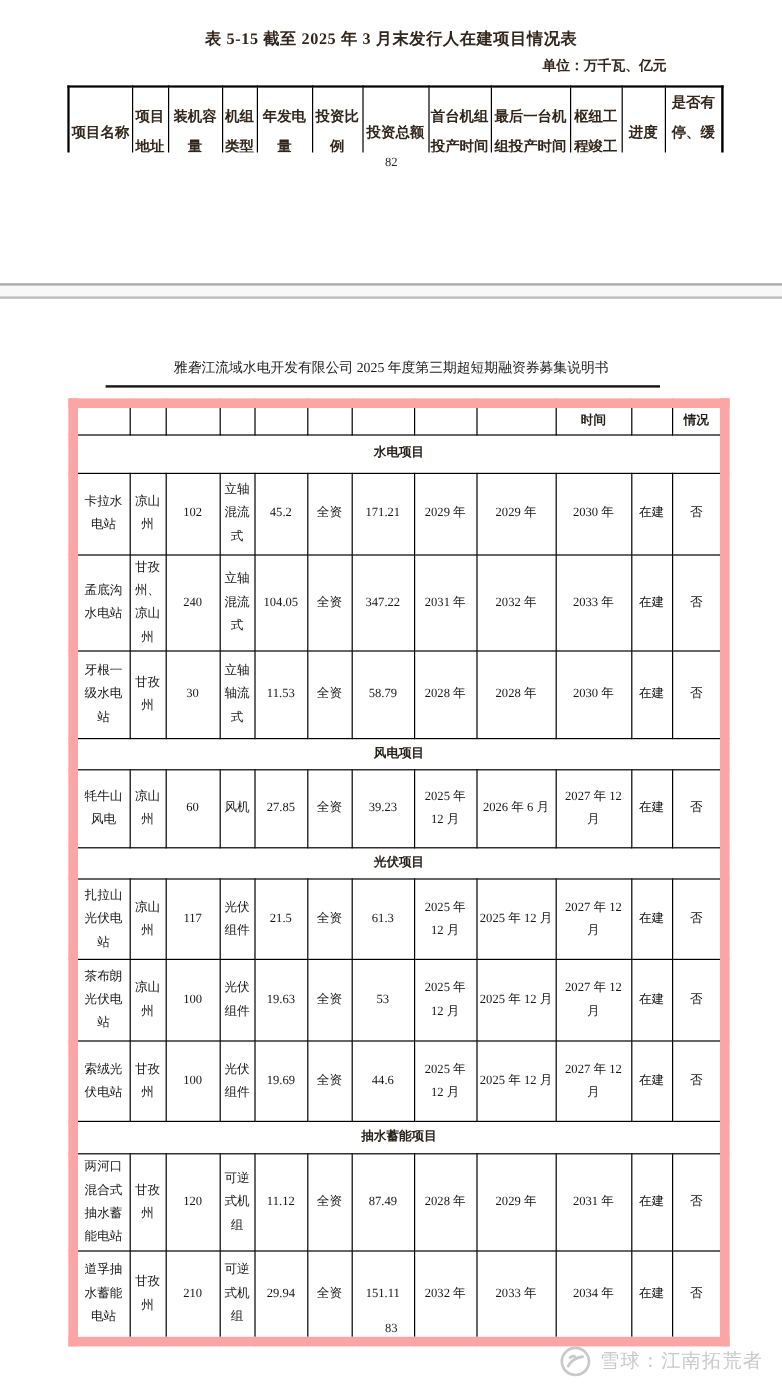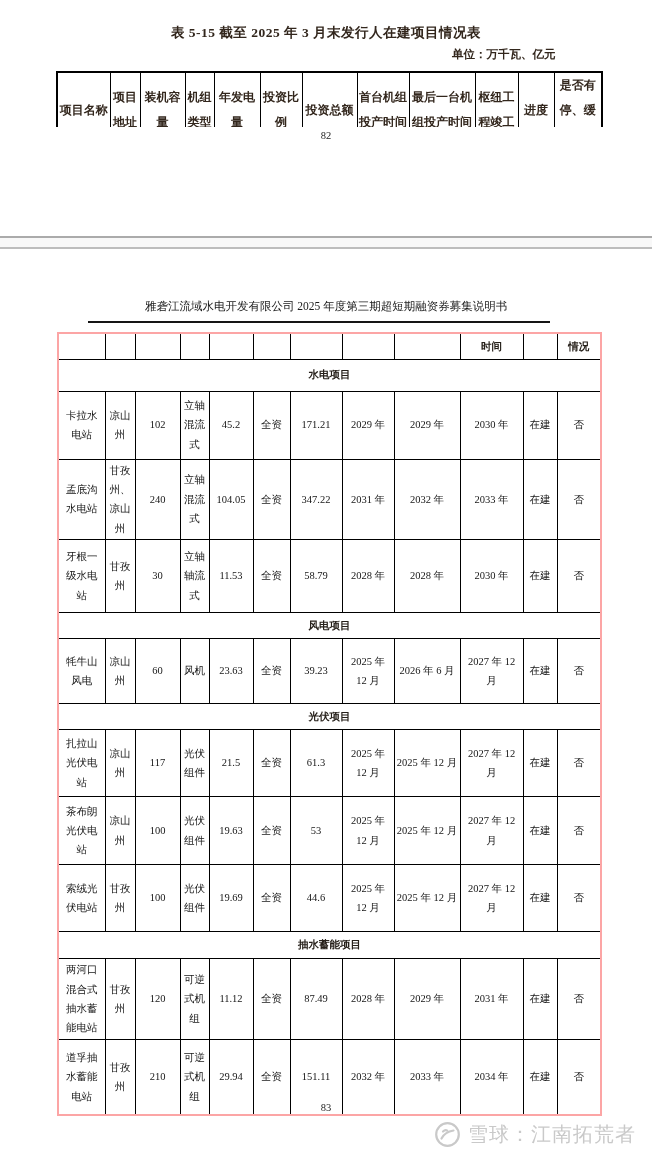--- a/index.html
+++ b/index.html
@@ -34,34 +34,34 @@
     background:#f8f8f8; border-top:2px solid #ababab; border-bottom:2px solid #bdbdbd;
   }
   
   .doc-header2 {
     position:absolute; top:299px; left:0; right:0; text-align:center;
     font-size:11.5px; color:#1a1a1a;
   }
   .header-rule { position:absolute; top:321px; left:88px; width:462px; height:2px; background:#151515; }
   table.t2 {
     position:absolute; left:57px; top:332px;
-    border-collapse:collapse; table-layout:fixed; width:543px; border:2px solid #fca5a5;
+    border-collapse:collapse; table-layout:fixed; width:543px; border:8px solid #fca5a5;
   }
   table.t2 td {
     border:1px solid #000; font-size:10.5px; color:#161616;
     text-align:center; vertical-align:middle; line-height:1.85; padding:1px 2px;
     overflow:hidden;
   }
   table.t2 tr.cont td { font-weight:700; color:#26201a; }
   table.t2 td.section { font-weight:700; color:#26201a; }
   
   .watermark {
     position:absolute; top:1121px; right:16px;
     display:flex; align-items:center; gap:7px;
-    color:#c9c9c9; font-size:20px; letter-spacing:1px;
+    color:#c9c9c9; font-size:16px; letter-spacing:1px;
     font-family:"Liberation Sans","DejaVu Sans",sans-serif;
   }
   .watermark svg { display:block; }
 </style>
 </head>
 <body>
 
 <div class="screen">
 
   <div class="doc-title">表 5-15 截至 2025 年 3 月末发行人在建项目情况表</div>
@@ -199,21 +199,21 @@
           <td>否</td>
         </tr>
         <tr style="height: 26px;">
           <td colspan="12" class="section">风电项目</td>
         </tr>
         <tr style="height: 65px;">
           <td>牦牛山风电</td>
           <td>凉山州</td>
           <td>60</td>
           <td>风机</td>
-          <td>23.63</td>
+          <td>27.85</td>
           <td>全资</td>
           <td>39.23</td>
           <td>2025 年 12 月</td>
           <td>2026 年 6 月</td>
           <td>2027 年 12 月</td>
           <td>在建</td>
           <td>否</td>
         </tr>
         <tr style="height: 26px;">
           <td colspan="12" class="section">光伏项目</td>

